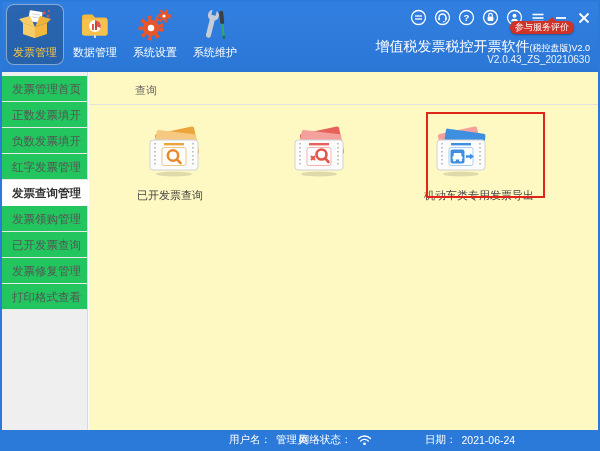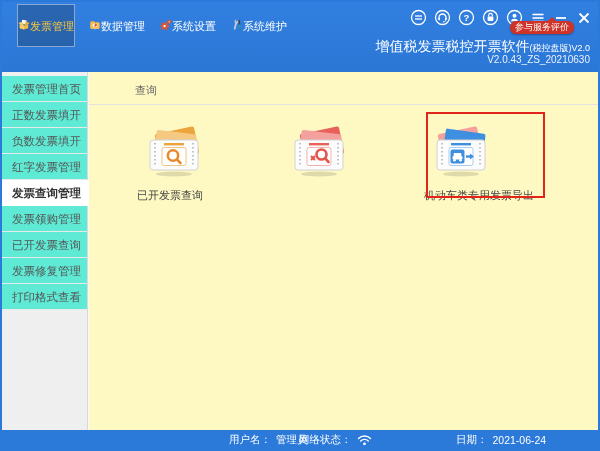--- a/index.html
+++ b/index.html
@@ -8,24 +8,23 @@
     position:relative; width:600px; height:451px;
     border:2px solid #2b79d8; background:#f9f9f9; overflow:hidden;
   }
   
   .topbar{
     position:absolute; left:0; top:0; width:596px; height:70px;
     background:linear-gradient(#317fe0,#2b77d6);
   }
   .nav{ position:absolute; left:4px; top:2px; display:flex; align-items:flex-start; }
   .nav-item{
-    width:58px; padding:3px 0 4px; margin-right:2px; border-radius:0;
-    display:flex; flex-direction:row; align-items:center; cursor:pointer;
+    width:58px; padding:3px 0 4px; margin-right:2px; border-radius:8px;
+    display:flex; flex-direction:column; align-items:center; cursor:pointer;
     border:1px solid transparent;
-    margin-left:11px;
   }
   .nav-item.selected{
     background:rgba(30,55,90,.35);
     border:1px solid rgba(255,255,255,.45);
   }
   .nav-item .nicon{ width:34px; height:34px; display:block; }
   .nav-item .nlabel{ font-size:11px; color:#fff; margin-top:3px; white-space:nowrap; }
   .nav-item.selected .nlabel{ color:#f7c63e; }
   
   .sysicons{ position:absolute; top:7px; right:6px; display:flex; align-items:center; gap:7px; }
@@ -44,21 +43,21 @@
   .apptitle{ position:absolute; top:36px; right:8px; color:#fff; font-size:14px; white-space:nowrap; }
   .apptitle .edition{ font-size:9px; }
   .appver{ position:absolute; top:52px; right:8px; color:#eaf2ff; font-size:10px; }
   
   .sidebar{
     position:absolute; left:0; top:70px; width:86px; height:358px;
     background:#efefef; border-right:1px solid #d9d9d9; padding-top:4px;
   }
   .side-item{
     height:26px; line-height:26px; padding-left:10px; font-size:11.5px; color:#555;
-    cursor:pointer; white-space:nowrap; border-bottom:1px solid #e9e9e9; background:#5eead4;
+    cursor:pointer; white-space:nowrap; border-bottom:1px solid #e9e9e9; background:#22c55e;
   }
   .side-item.selected{
     position:relative; width:87px; background:#ffffff; color:#333; font-weight:bold; z-index:2;
     border-bottom:1px solid #fff;
   }
   
   .main{ position:absolute; left:87px; top:70px; width:509px; height:358px; background:#fef9c3; }
   .tab{ position:absolute; left:46px; top:11px; font-size:11px; color:#666; cursor:pointer; }
   .tabline{ position:absolute; left:0; top:32px; width:509px; height:1px; background:#e2e2e2; }
   .shortcut{ position:absolute; width:124px; text-align:left; cursor:pointer; }
@@ -70,21 +69,21 @@
   .hl-rect{
     position:absolute; left:337px; top:40px; width:119px; height:86px;
     border:2px solid #e1251b; pointer-events:none; z-index:5;
   }
   
   .statusbar{
     position:absolute; left:0; top:428px; width:596px; height:19px;
     background:#2b79d8; color:#fff; font-size:10.5px;
   }
   .sgroup{ position:absolute; top:0; height:19px; display:flex; align-items:center; gap:5px; white-space:nowrap; }
-  .sg1{ left:227px; } .sg2{ left:297px; } .sg3{ left:378px;margin-top:24px; } .sg4{ left:454px; }
+  .sg1{ left:227px; } .sg2{ left:297px; } .sg3{ left:378px;margin-top:24px; } .sg4{ left:423px; }
 </style>
 </head>
 <body>
 
 <div class="window">
 
   <div class="topbar">
 
     <div class="nav">
       <div class="nav-item selected">

